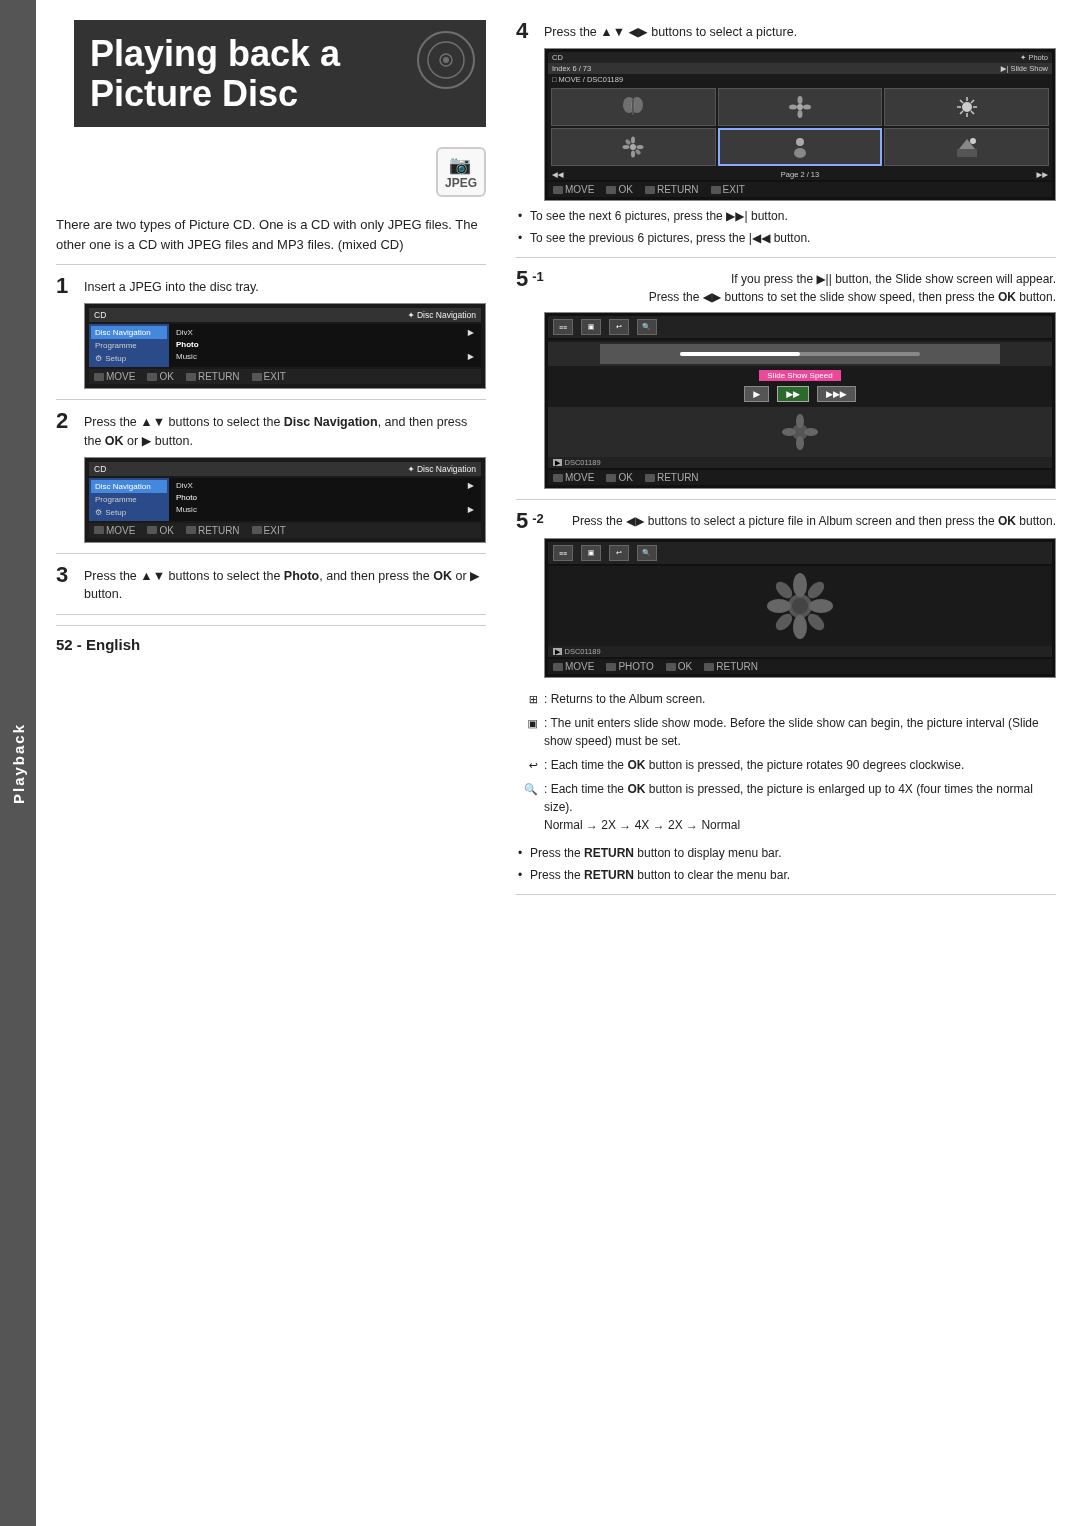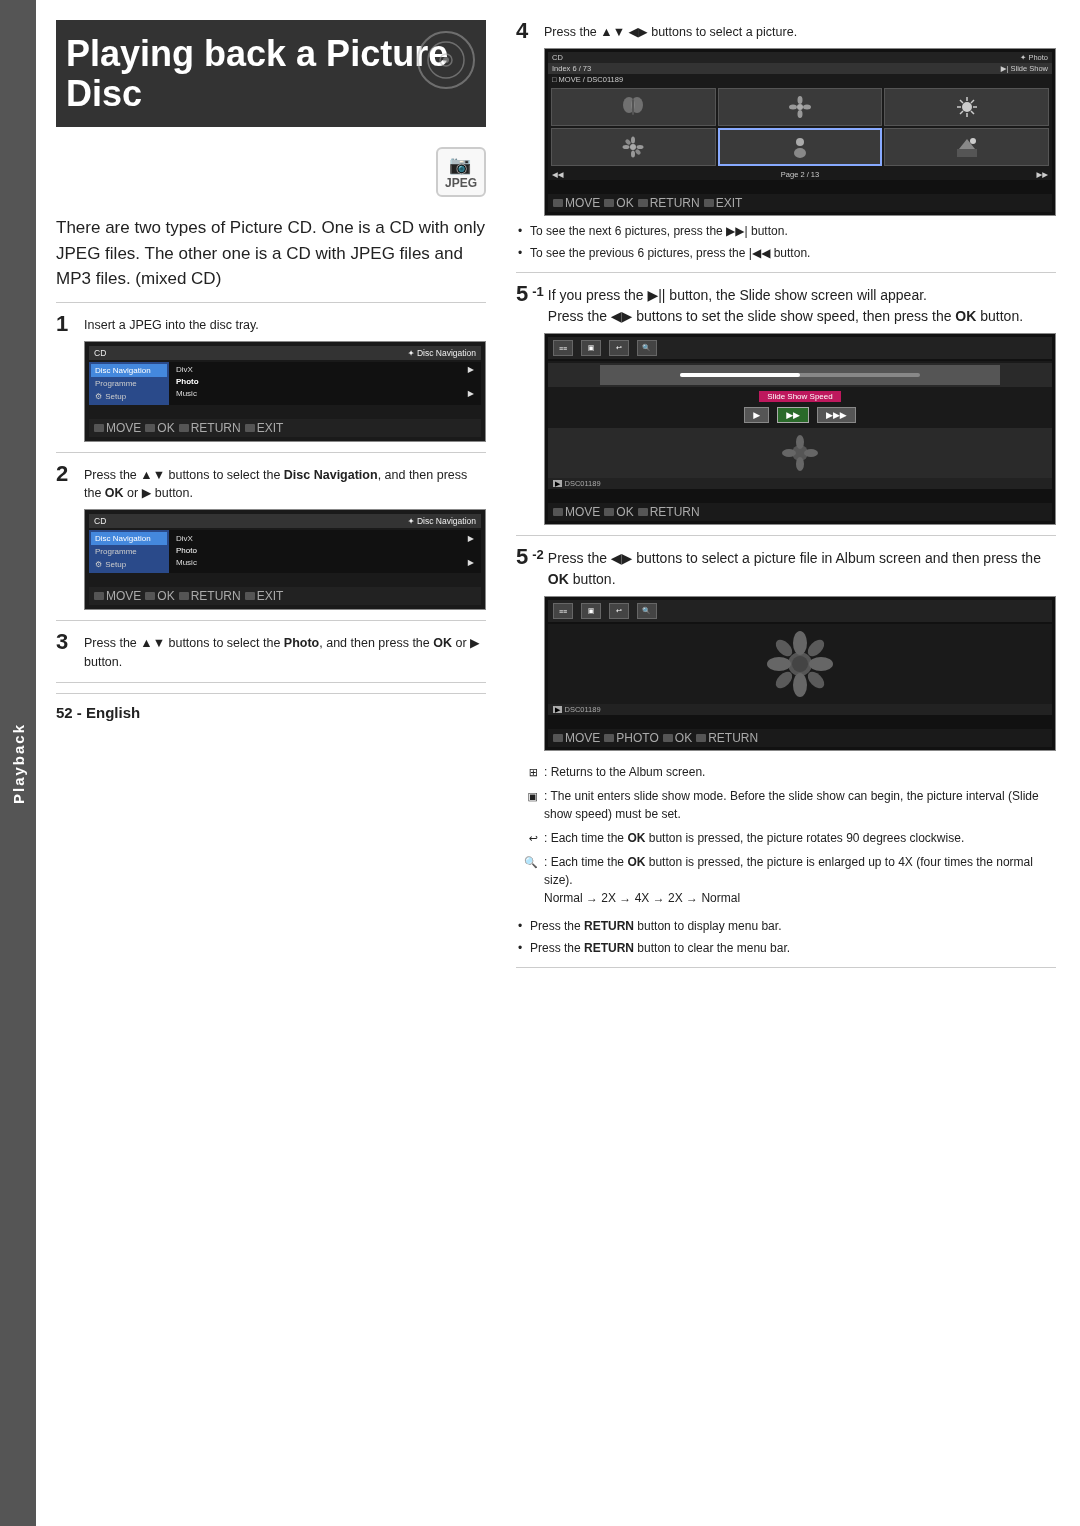--- a/index.html
+++ b/index.html
@@ -55,23 +55,24 @@
     }
 
     .right-col {
       flex: 1;
     }
 
     
     .page-title {
       background: #333;
       color: #fff;
-      padding: 14px 18px 14px 10px;
+      padding: 14px 18px 14px 16px;
       margin-bottom: 12px;
       position: relative;
+      margin-left: 18px;
     }
     .page-title h1 {
       font-size: 36px;
       font-weight: 900;
       line-height: 1.1;
     }
     .cd-graphic {
       position: absolute;
       right: 10px;
       top: 10px;
@@ -95,21 +96,21 @@
     .jpeg-badge .jpeg-icon {
       font-size: 18px;
     }
     .jpeg-badge .jpeg-text {
       font-size: 12px;
       font-weight: bold;
       color: #555;
     }
 
     .intro-text {
-      font-size: 17px;
+      font-size: 13px;
       line-height: 1.5;
     }
 
     hr.divider {
       border: none;
       border-top: 1px solid #ccc;
       margin: 10px 0;
     }
 
     .step-block {
@@ -196,25 +197,25 @@
       padding: 1.5px 3px;
     }
     .submenu-item.has-arrow::after {
       content: ' ▶';
       float: right;
     }
 
     .screen-footer {
       background: #222;
       display: flex;
-      gap: 4px;
+      gap: 12px;
       padding: 2px 5px;
-      font-size: 12px;
+      font-size: 10px;
       color: #aaa;
-      margin-top: 14px;
+      margin-top: 2px;
     }
 
     .screen-footer span {
       display: flex;
       align-items: center;
       gap: 2px;
     }
 
     .footer-icon {
       width: 10px;
@@ -315,24 +316,25 @@
     }
 
     .step5-sub {
       font-size: 13px;
       font-weight: bold;
       line-height: 1;
       margin-top: 2px;
     }
 
     .step5-text {
-      font-size: 14px;
+      font-size: 12px;
       line-height: 1.5;
       padding-top: 2px;
       flex: 1;
+      text-align: right;
     }
 
     
     .slide-screen {
       border: 1.5px solid #888;
       background: #111;
       margin: 6px 0 6px 28px;
       padding: 3px;
     }
 
@@ -359,21 +361,21 @@
     .slide-speed-bar {
       background: #1a1a1a;
       text-align: center;
       padding: 2px 0;
     }
 
     .slide-speed-label {
       font-size: 8px;
       color: #fff;
       text-align: center;
-      background: #be185d;
+      background: #ec4899;
       padding: 1px 8px;
       margin: 0 auto 2px;
       display: inline-block;
     }
 
     .slide-speed-buttons {
       display: flex;
       justify-content: center;
       gap: 8px;
       padding: 3px;

